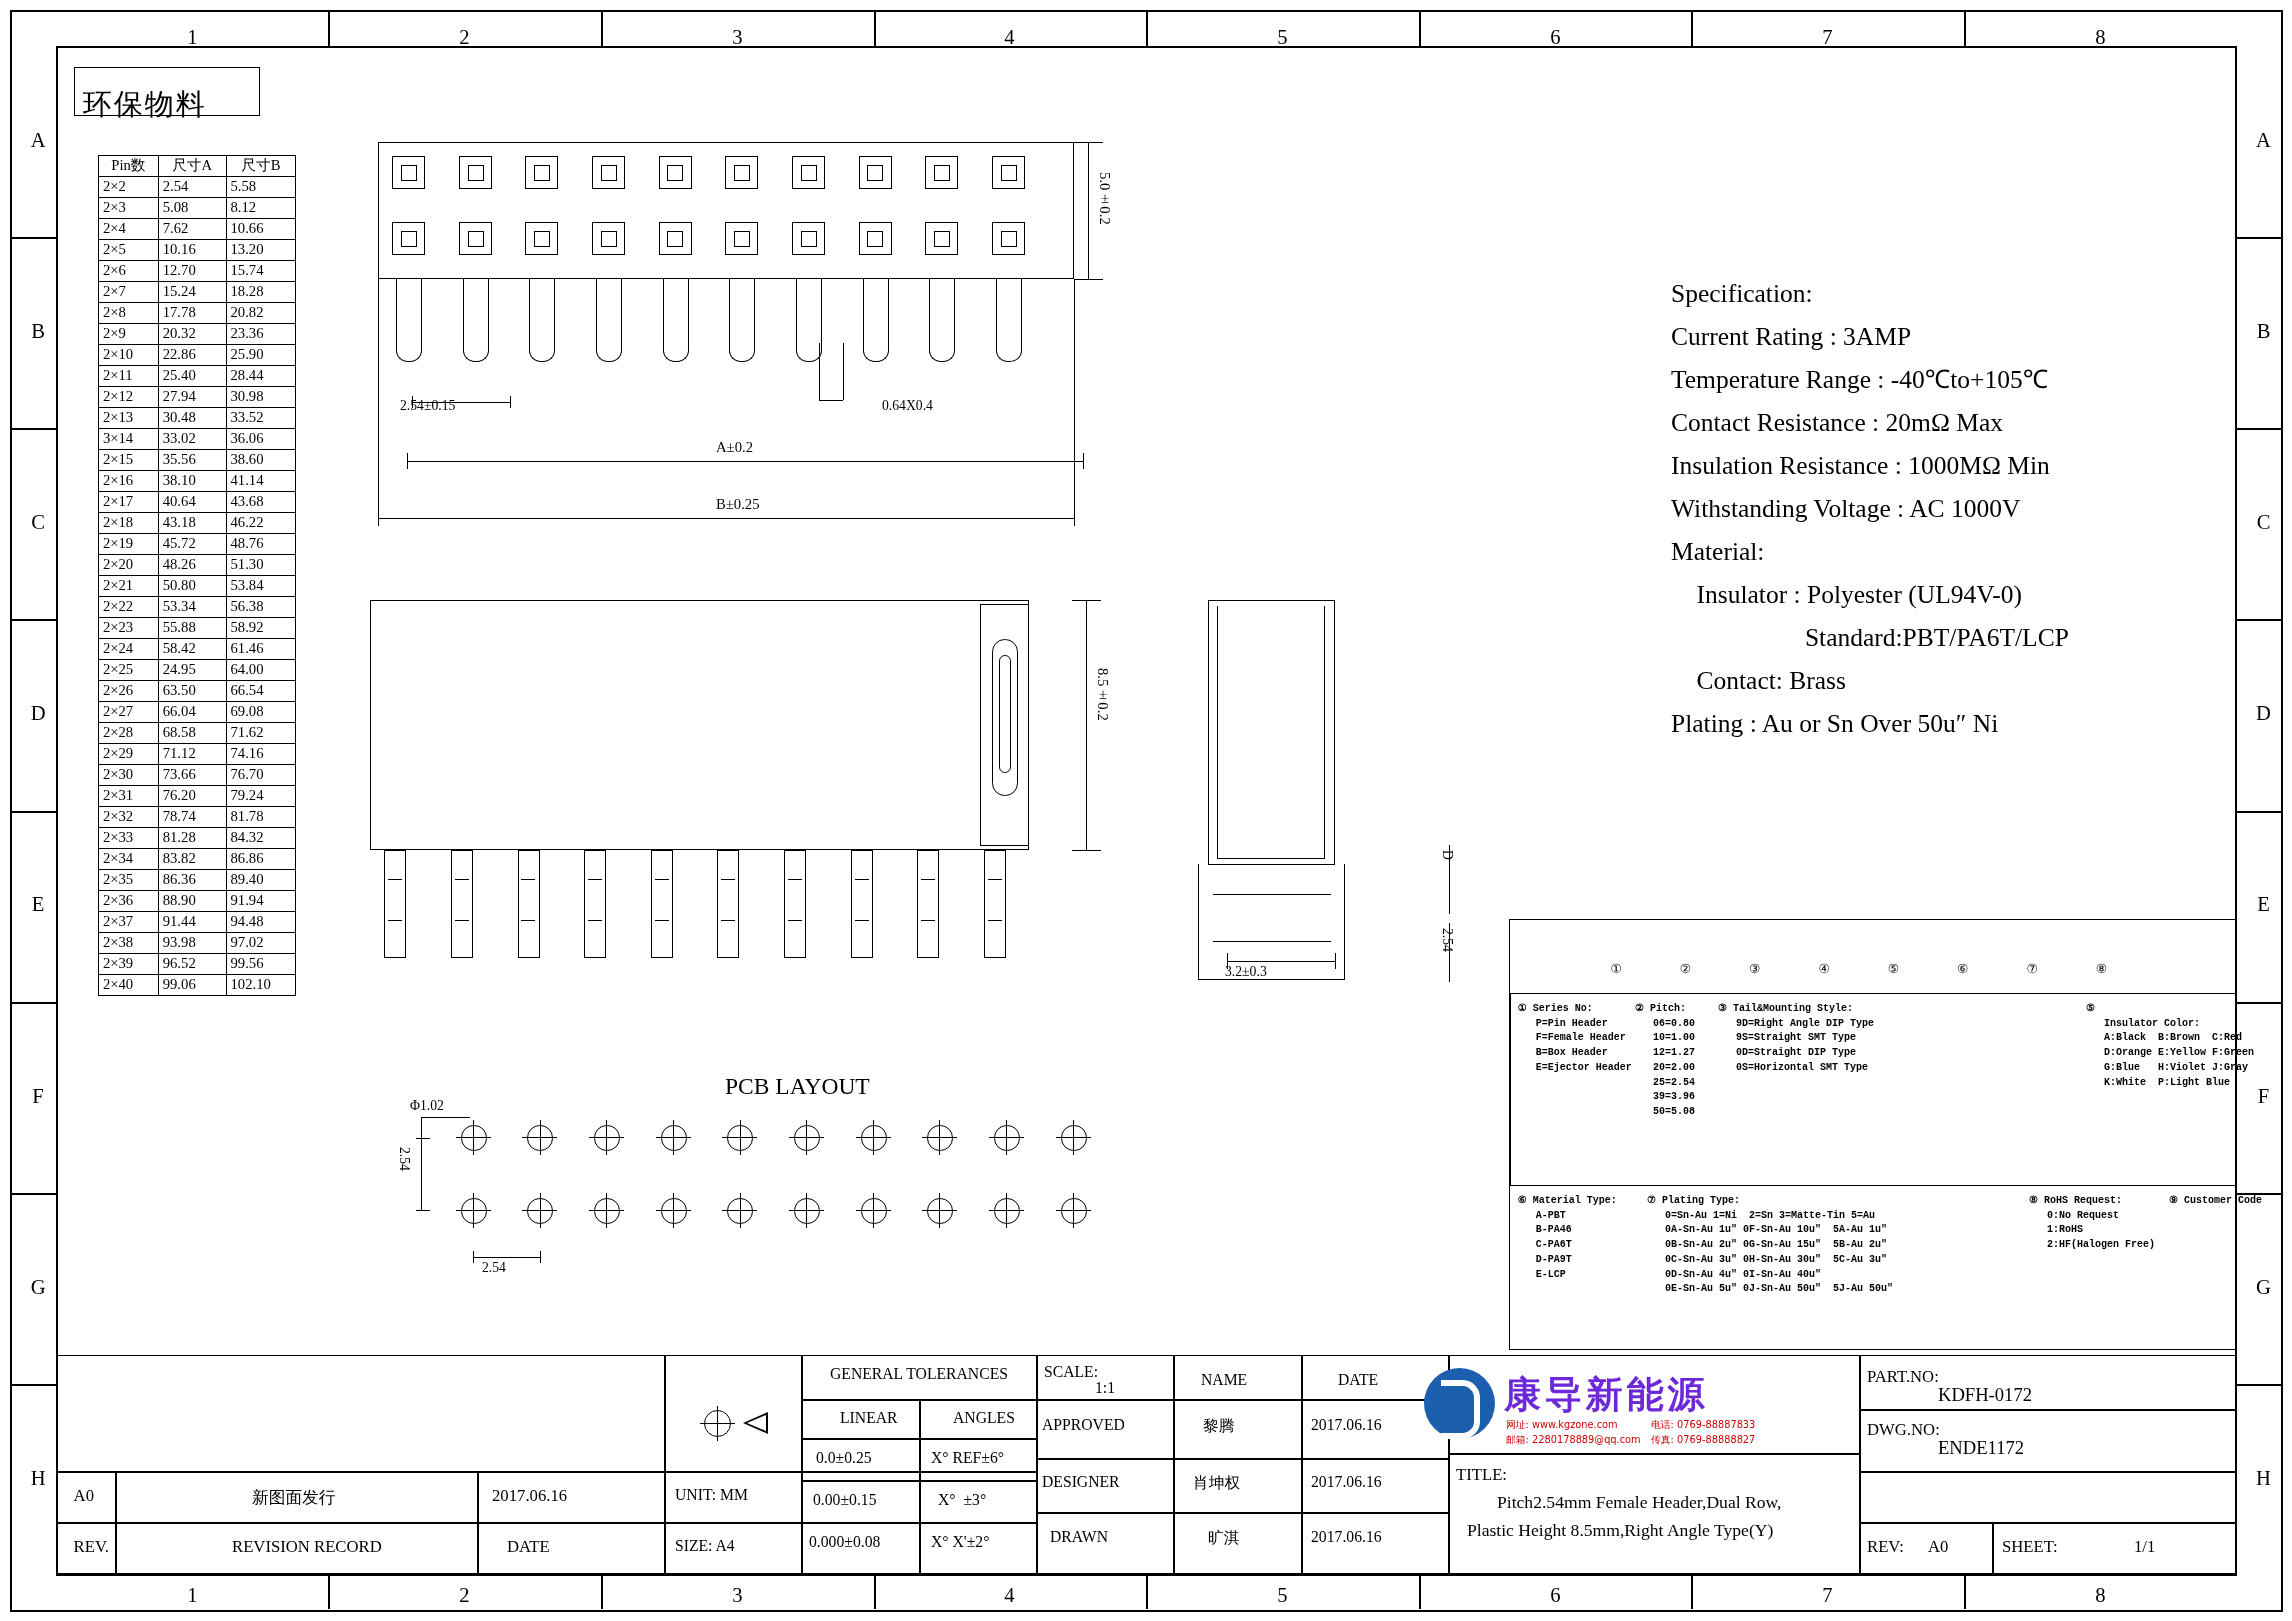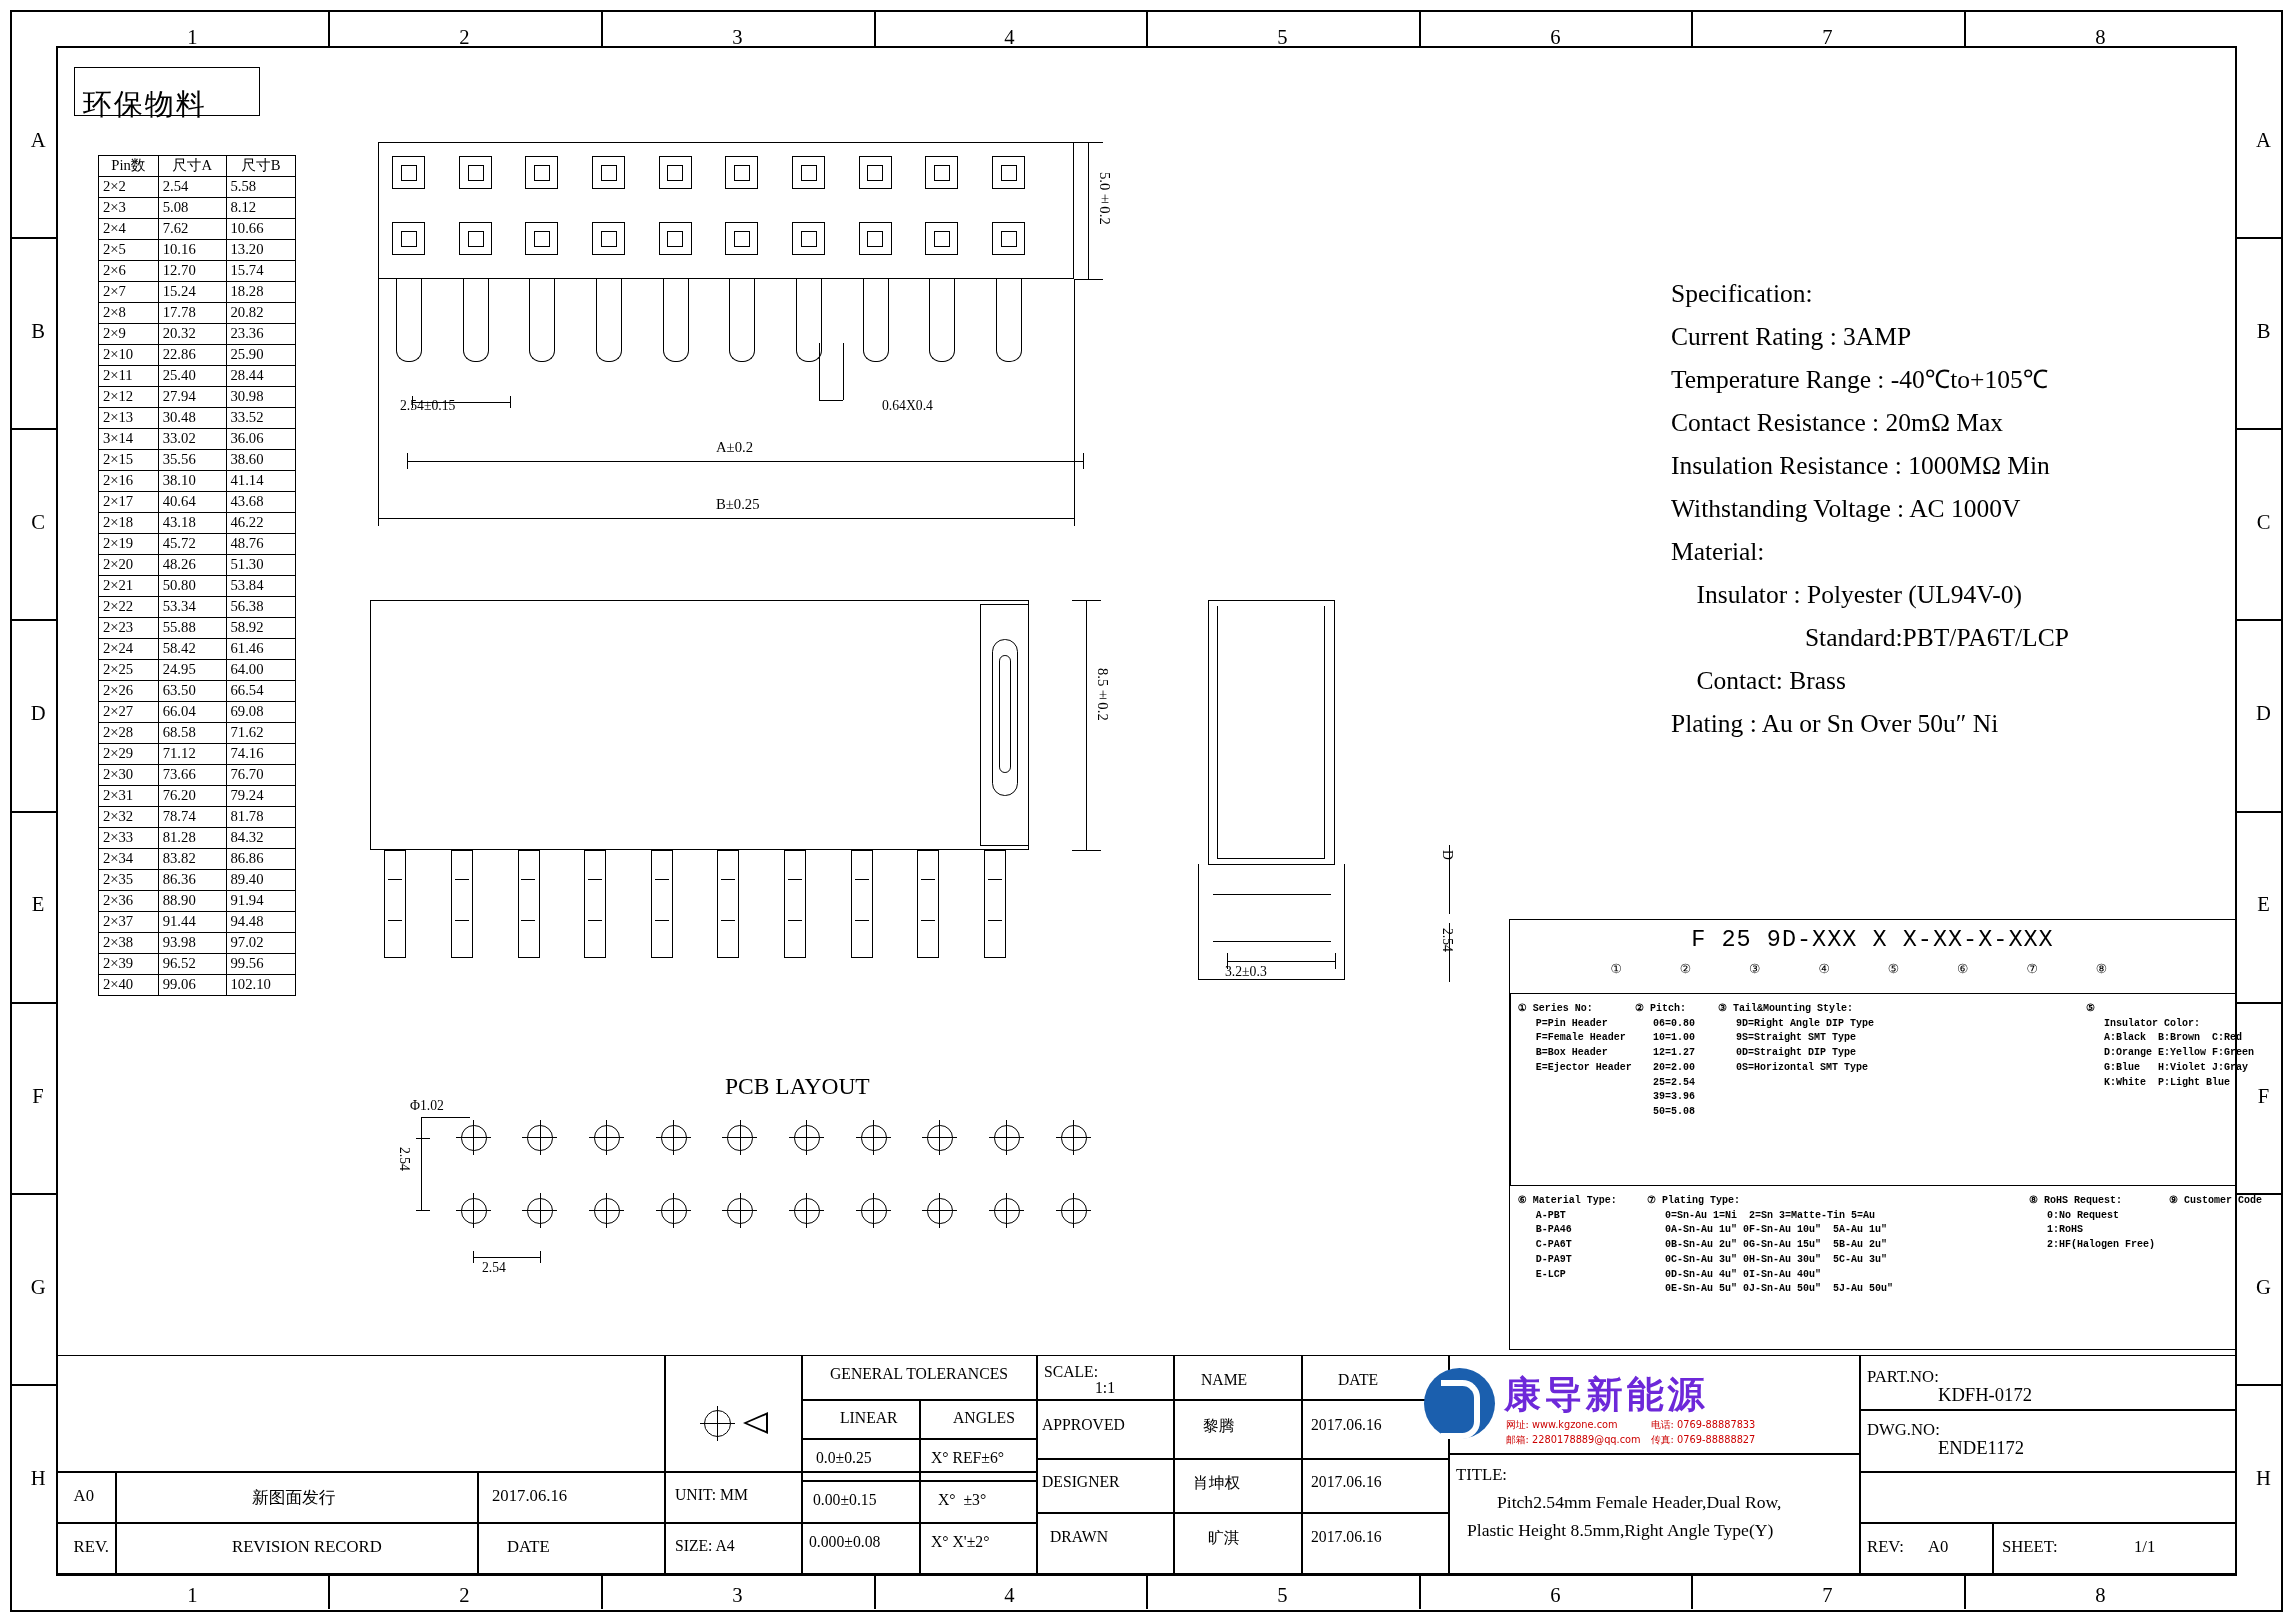--- a/index.html
+++ b/index.html
@@ -549,21 +549,20 @@
       <div class="ln" style="left:540px;top:1251px;width:1.2px;height:11.8px;"></div>
       <div class="txt" style="left:482px;top:1260px;font-size:13.7px;">2.54</div>
     </div>
 
   <div id="spec">
     <div>Specification:</div>
     <div id="spec-lines"><div>Current Rating : 3AMP</div><div>Temperature Range : -40℃to+105℃</div><div>Contact Resistance : 20mΩ Max</div><div>Insulation Resistance : 1000MΩ Min</div><div>Withstanding Voltage : AC 1000V</div><div>Material:</div><div>    Insulator : Polyester (UL94V-0)</div><div>                     Standard:PBT/PA6T/LCP</div><div>    Contact: Brass</div><div>Plating : Au or Sn Over 50u″ Ni</div></div>
   </div>
 
   <div id="pncode">
-    <div class="hdr mono">F 25 9D-XXX X X-XX-X-XXX</div>
     <div class="circrow">① ② ③ ④ ⑤ ⑥ ⑦ ⑧</div>
     <div class="sep" style="top:73px;"></div>
     <div class="sep" style="top:265px;"></div>
     <div class="ln" style="left:0;top:73px;width:1.2px;height:192px;"></div>
 
     <div class="col mono" style="left:7.8px;  top:82px;  width:118px;">① Series No:
    P=Pin Header
    F=Female Header
    B=Box Header
    E=Ejector Header</div>

